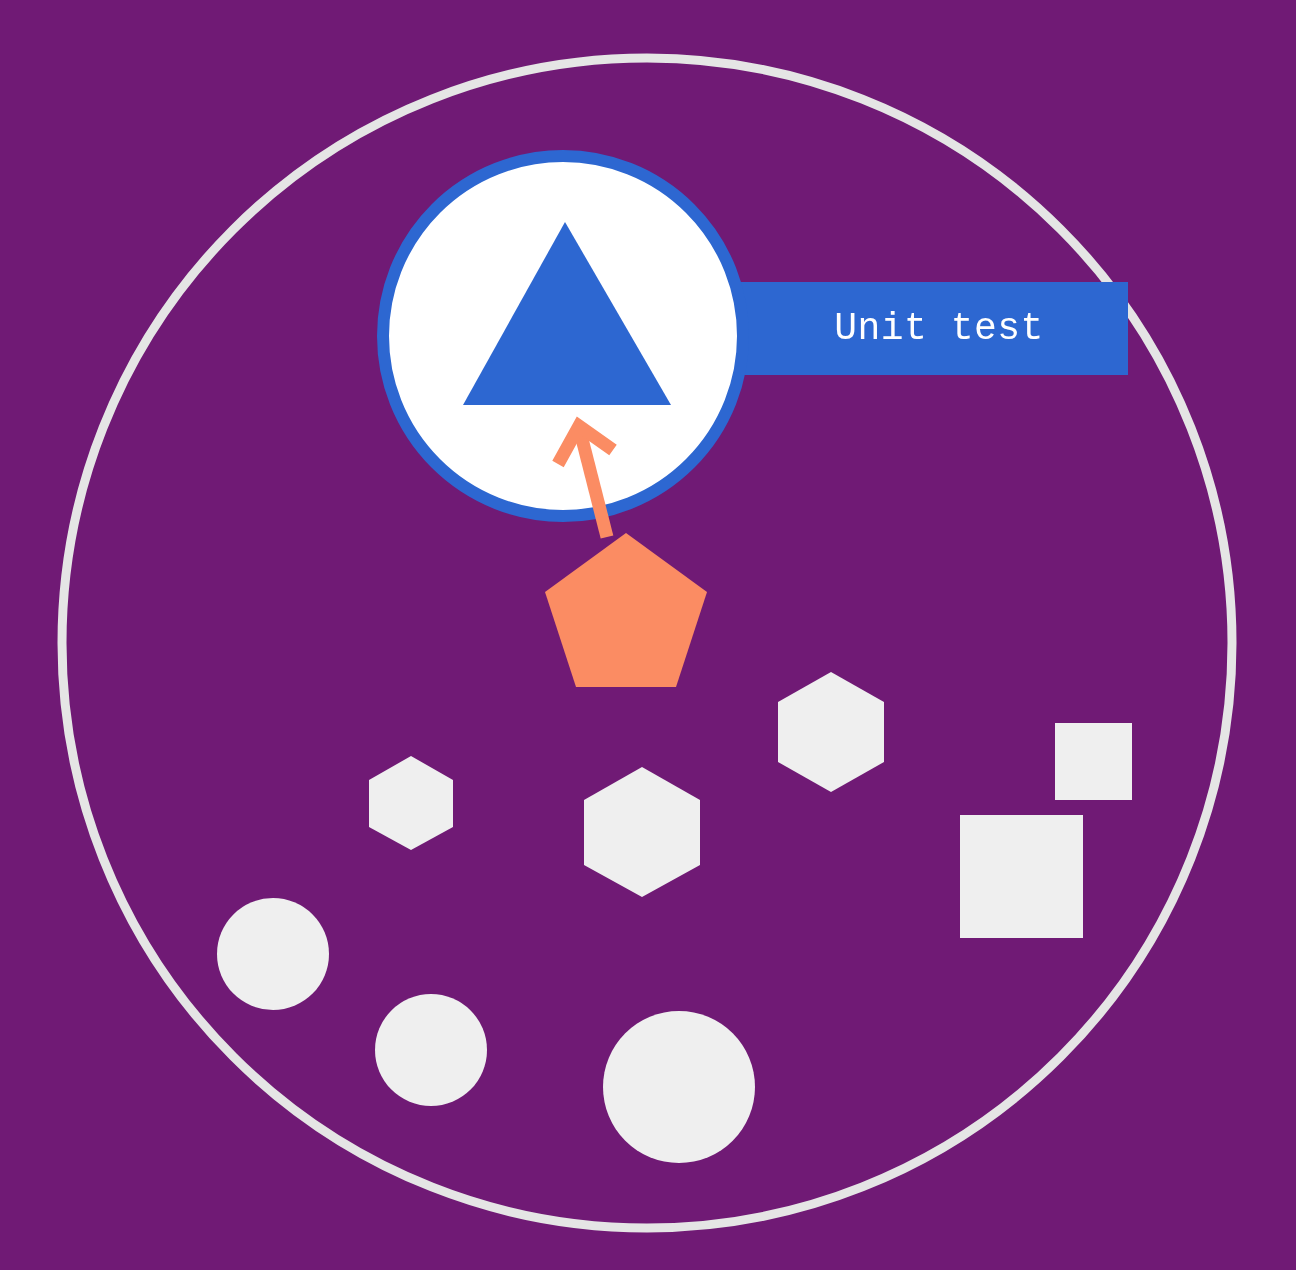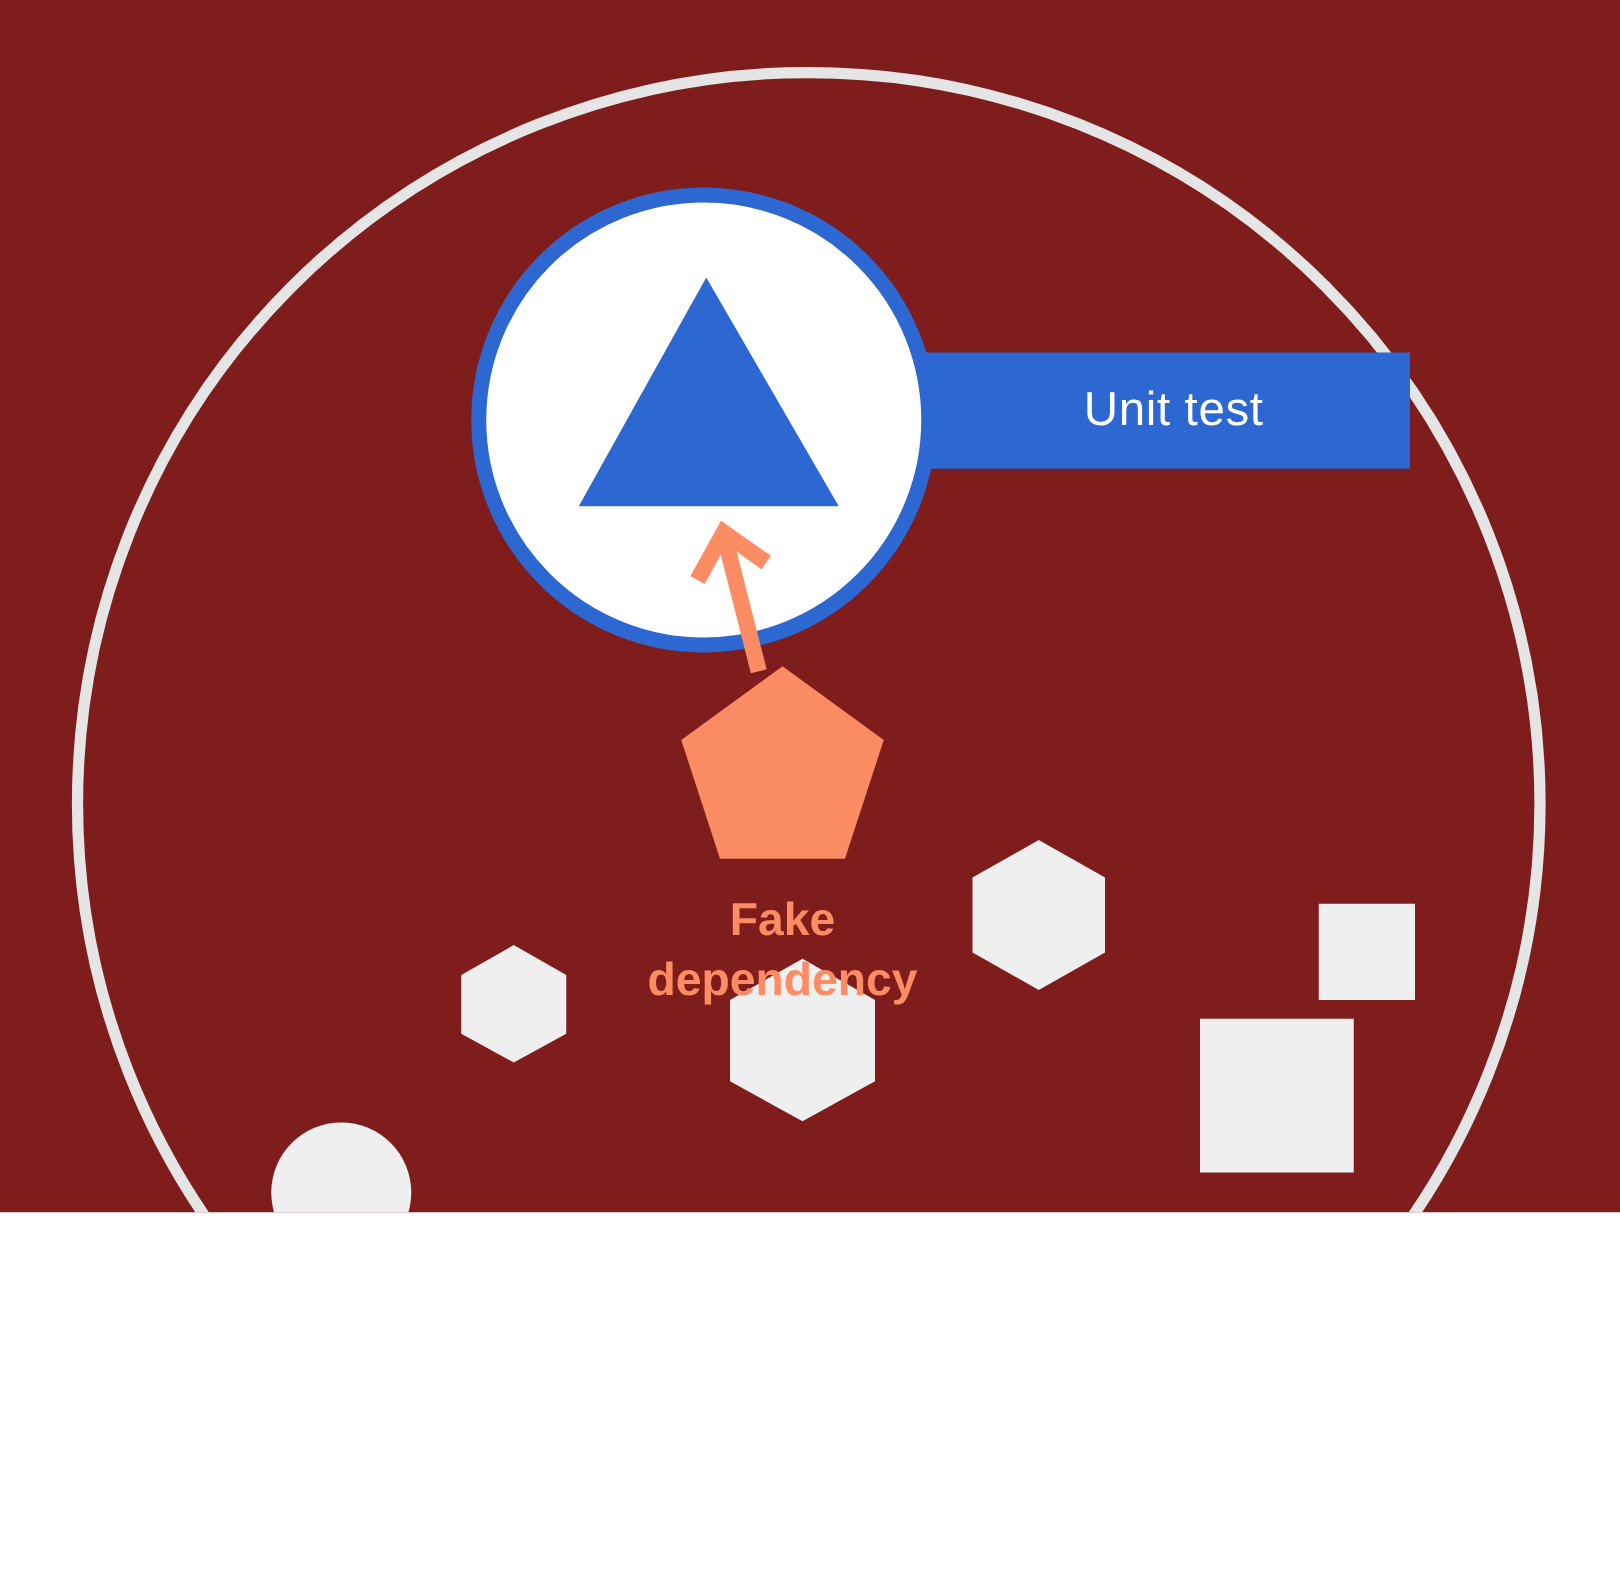--- a/index.html
+++ b/index.html
@@ -1,22 +1,22 @@
 <!DOCTYPE html>
 <html><head>
 <meta charset="utf-8">
 <style>
   html,body{margin:0;padding:0;background:#ffffff;}
   #stage{
     position:relative;
     width:1296px;
-    height:970px;
+    height:1270px;
     overflow:hidden;
-    background:#7f1d1d;
-    font-family:Liberation Sans, sans-serif;
+    background:#701a75;
+    font-family:Liberation Mono, monospace;
   }
   #diagram-svg{position:absolute;left:0;top:0;z-index:1;}
   .overlay-label{position:absolute;z-index:2;}
   #unit-test-label{
     left:750px;top:282px;width:378px;height:93px;
     display:flex;align-items:center;justify-content:center;
     color:#ffffff;font-size:38px;font-weight:400;letter-spacing:0.5px;
   }
   #fake-dependency-label{
     left:496px;top:712px;width:260px;
@@ -53,15 +53,14 @@
     <polygon points="626,533 707,592 676,687 576,687 545,592" fill="#FB8C63"></polygon>
 
     <g fill="none" stroke-width="13" stroke-linecap="butt" stroke-linejoin="miter" stroke="#FB8C63">
       <path d="M607,537 L579,427"></path>
       <path d="M558,464 L579,426 L613,450"></path>
     </g>
   </svg>
 
   <div class="overlay-label" id="unit-test-label">Unit test</div>
 
-  <div class="overlay-label" id="fake-dependency-label">Fake dependency</div>
 
 </div>
 
 </body></html>

